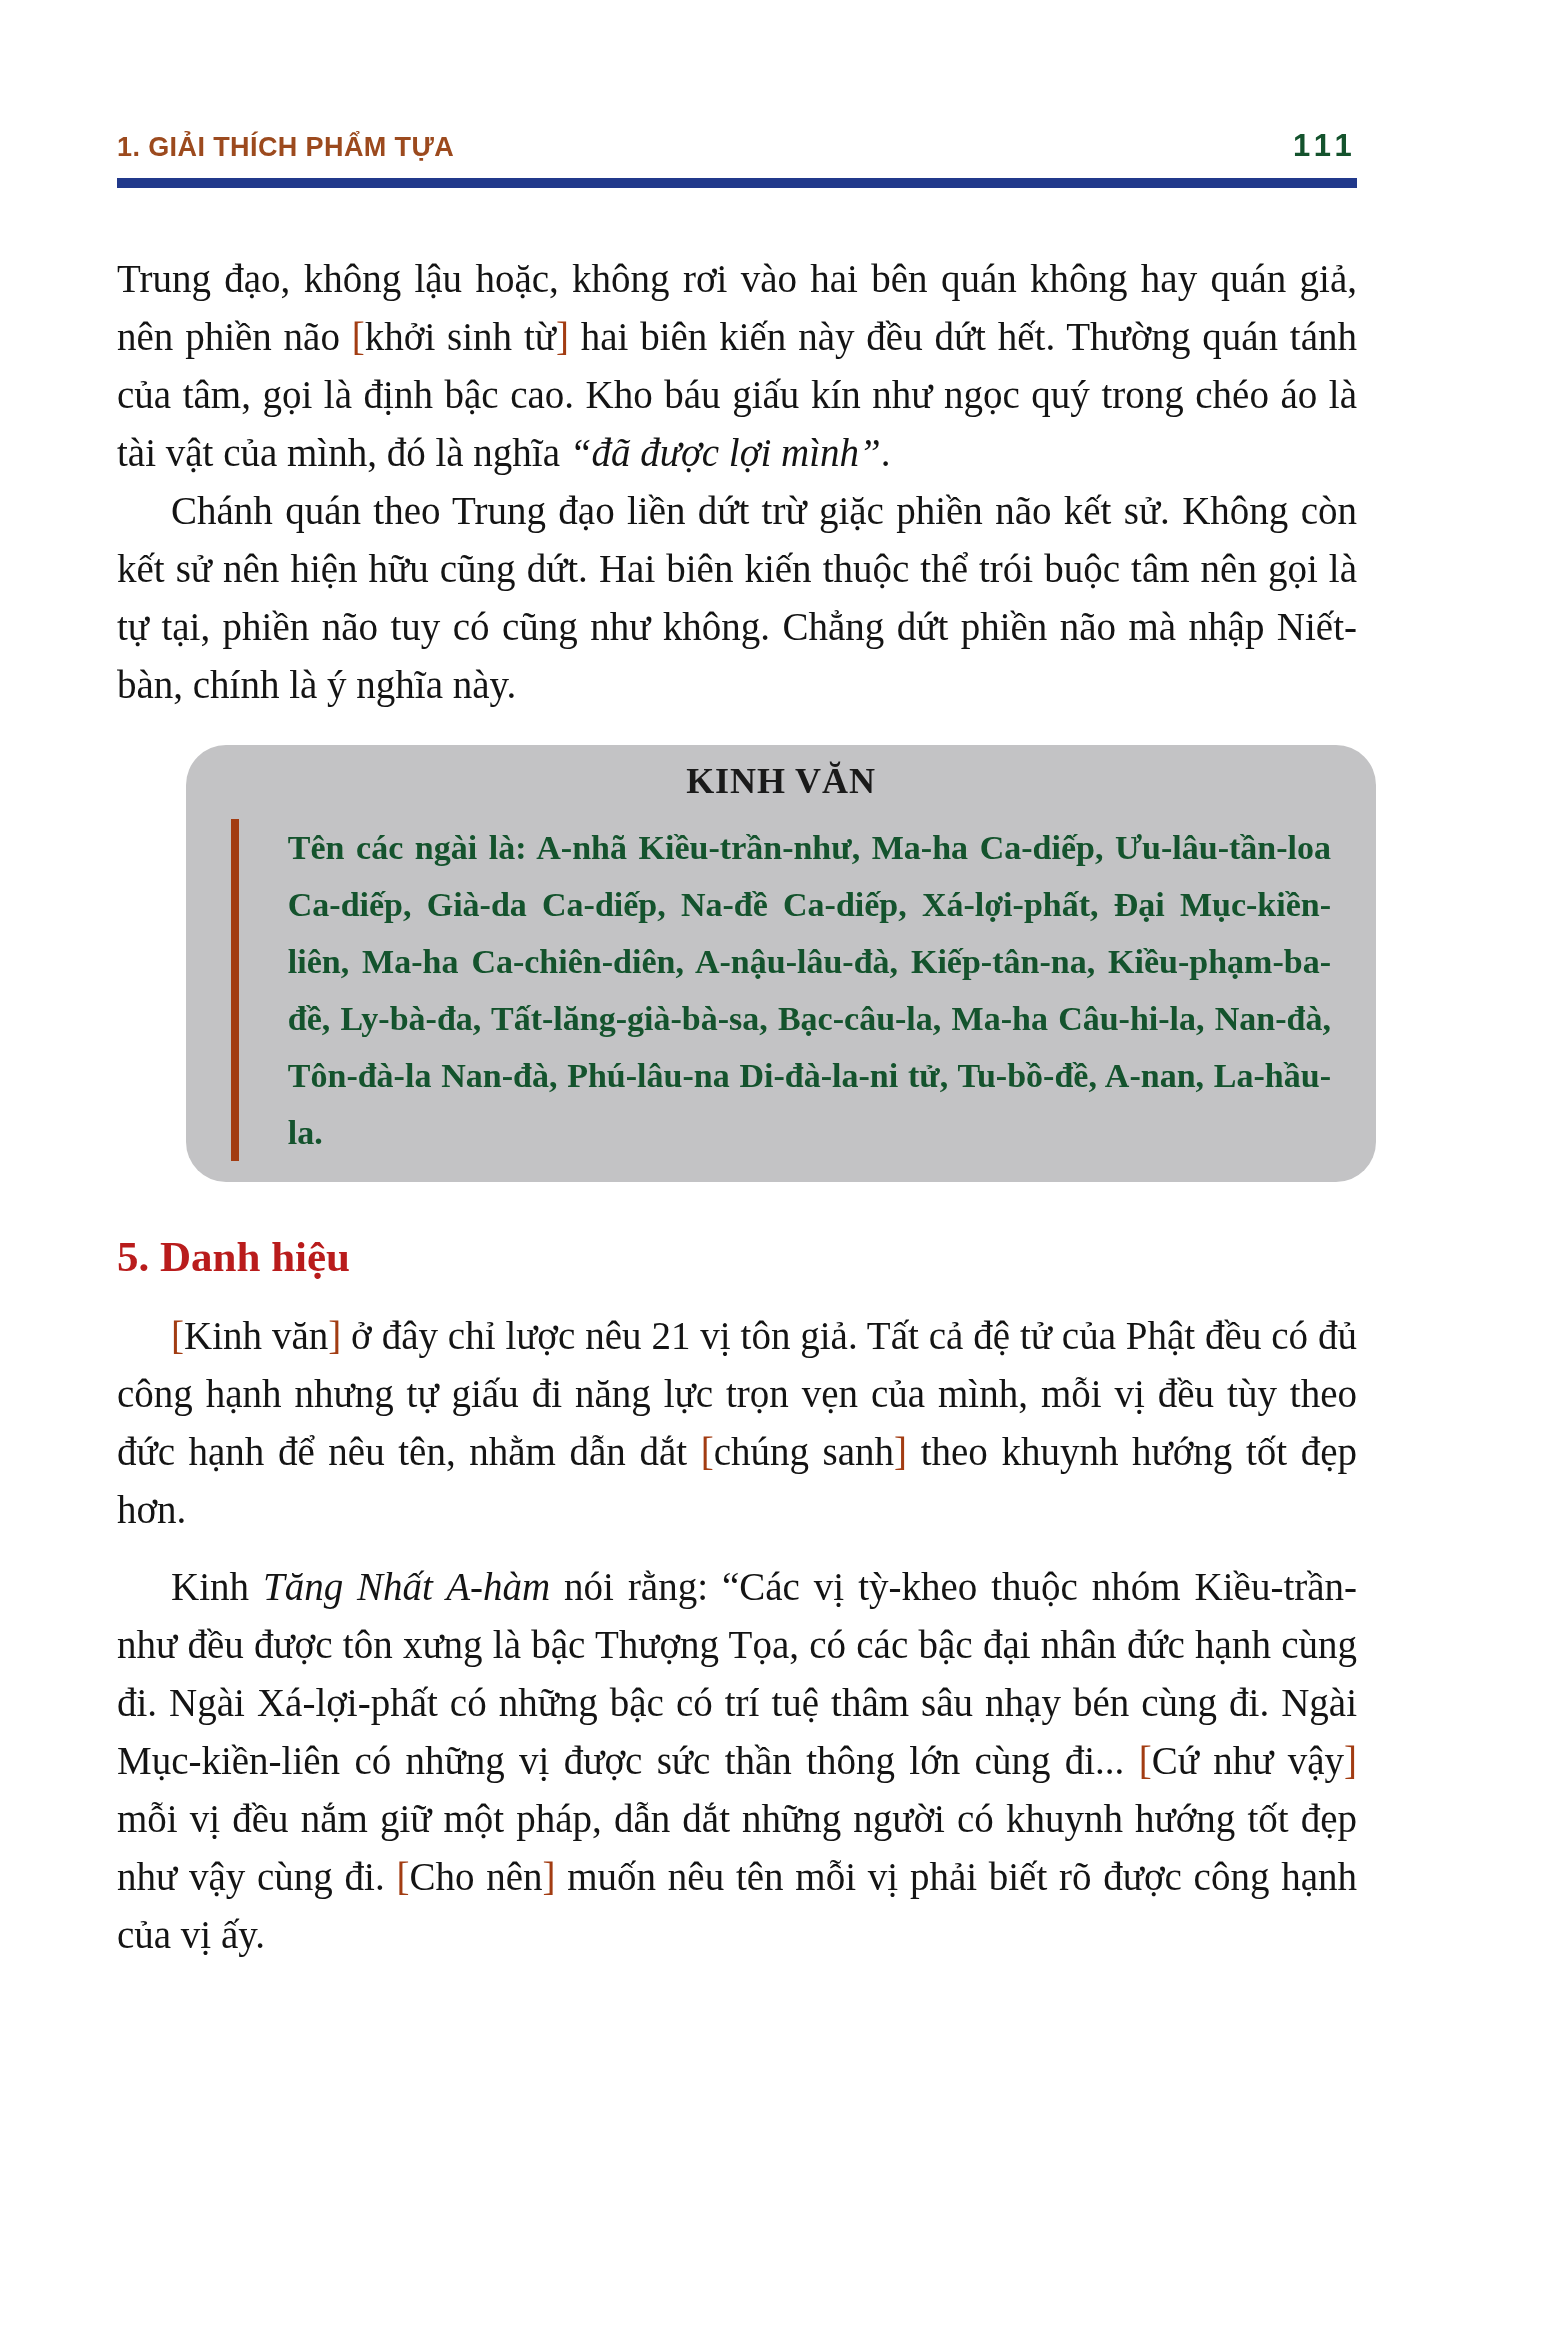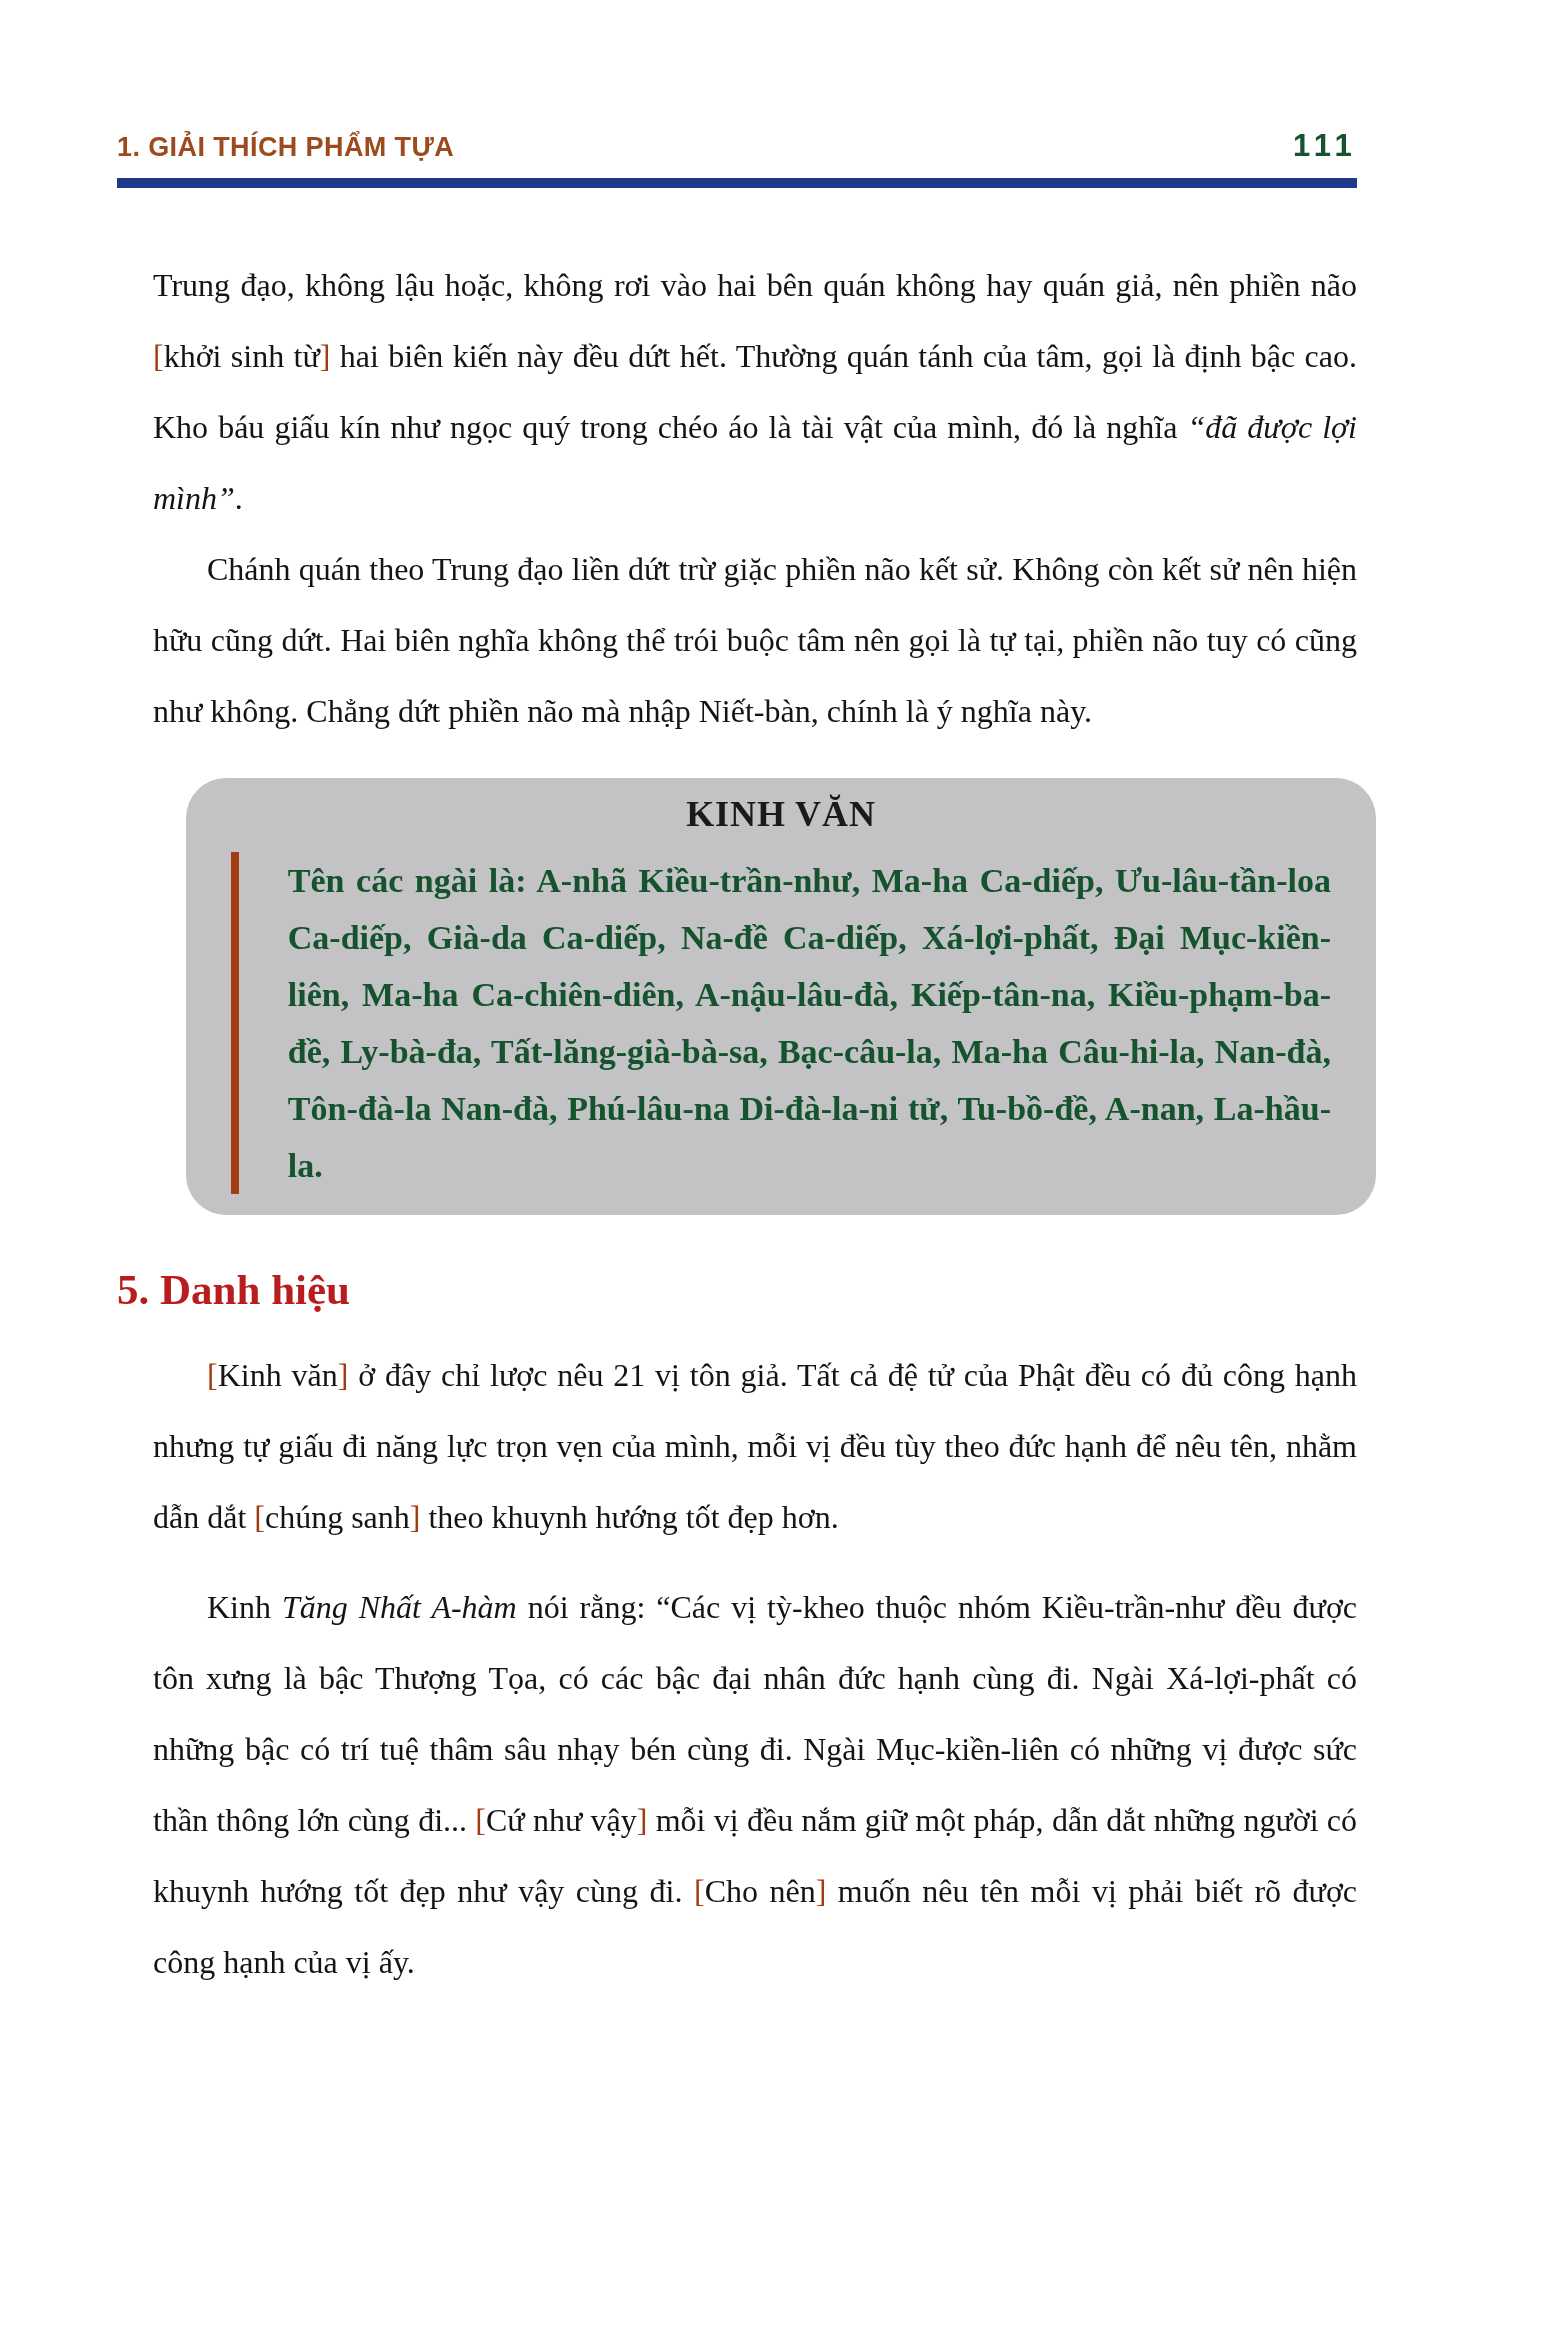--- a/index.html
+++ b/index.html
@@ -40,26 +40,25 @@
     letter-spacing: 5.2px;
     color: #14532d;
   }
   .rule {
     margin-top: 14px;
     height: 9.5px;
     background: var(--rule-blue);
   }
   .body-block { margin-top: 62px; }
   .para {
-    font-size: 32px;
-    line-height: 71px;
+    font-size: 39px;
+    line-height: 58px;
     text-align: justify;
     text-indent: 54px;
     color: var(--text-black);
-    margin-left: 36px;
   }
   .para.no-indent { text-indent: 0; }
   .para.gap { margin-top: 19px; }
   .seg-accent { color: var(--bar-red); }
   .seg-italic { font-style: italic; }
   .kinhvan-box {
     margin-top: 31px;
     margin-left: 69px;
     margin-right: -19px;
     background: var(--box-bg);
@@ -107,21 +106,21 @@
     <span class="header-title">1. GIẢI THÍCH PHẨM TỰA</span>
     <span class="page-number">111</span>
   </div>
 
   <div class="rule"></div>
 
   <div class="body-block">
 
     <p class="para no-indent"><span>Trung đạo, không lậu hoặc, không rơi vào hai bên quán không hay quán giả, nên phiền não </span><span class="seg-accent">[</span><span>khởi sinh từ</span><span class="seg-accent">]</span><span> hai biên kiến này đều dứt hết. Thường quán tánh của tâm, gọi là định bậc cao. Kho báu giấu kín như ngọc quý trong chéo áo là tài vật của mình, đó là nghĩa </span><span class="seg-italic">“đã được lợi mình”</span><span>.</span></p>
 
-    <p class="para"><span>Chánh quán theo Trung đạo liền dứt trừ giặc phiền não kết sử. Không còn kết sử nên hiện hữu cũng dứt. Hai biên nghĩa không thể trói buộc tâm nên gọi là tự tại, phiền não tuy có cũng như không. Chẳng dứt phiền não mà nhập Niết-bàn, chính là ý nghĩa này.</span></p>
+    <p class="para"><span>Chánh quán theo Trung đạo liền dứt trừ giặc phiền não kết sử. Không còn kết sử nên hiện hữu cũng dứt. Hai biên kiến thuộc thể trói buộc tâm nên gọi là tự tại, phiền não tuy có cũng như không. Chẳng dứt phiền não mà nhập Niết-bàn, chính là ý nghĩa này.</span></p>
 
     <div class="kinhvan-box">
       <div class="kv-title">KINH VĂN</div>
       <div class="kv-row">
         <div class="kv-bar"></div>
         <p class="kv-text"><span>Tên các ngài là: A-nhã Kiều-trần-như, Ma-ha Ca-diếp, Ưu-lâu-tần-loa Ca-diếp, Già-da Ca-diếp, Na-đề Ca-diếp, Xá-lợi-phất, Đại Mục-kiền-liên, Ma-ha Ca-chiên-diên, A-nậu-lâu-đà, Kiếp-tân-na, Kiều-phạm-ba-đề, Ly-bà-đa, Tất-lăng-già-bà-sa, Bạc-câu-la, Ma-ha Câu-hi-la, Nan-đà, Tôn-đà-la Nan-đà, Phú-lâu-na Di-đà-la-ni tử, Tu-bồ-đề, A-nan, La-hầu-la.</span></p>
       </div>
     </div>
 
     <h2 class="section-heading">5. Danh hiệu</h2>

